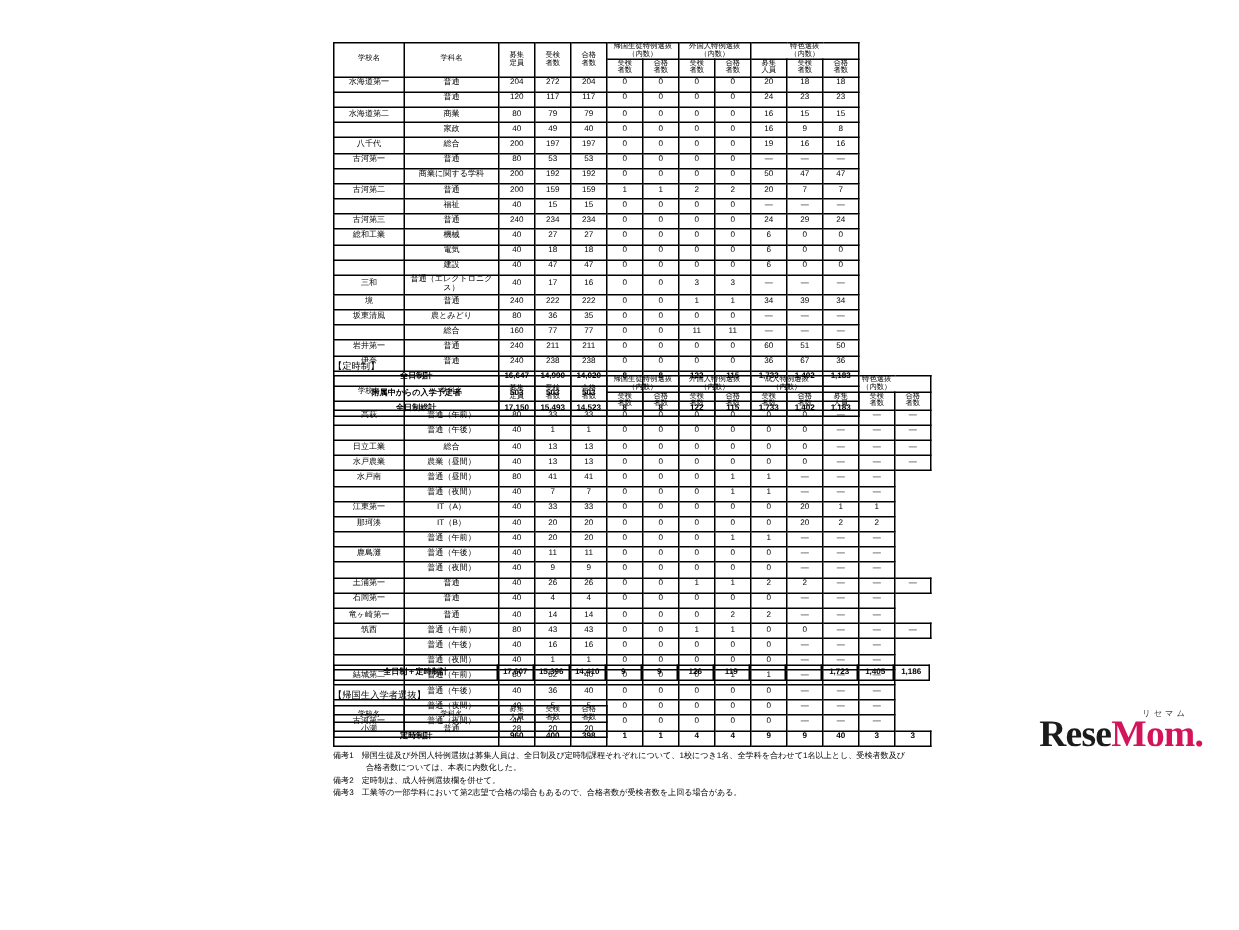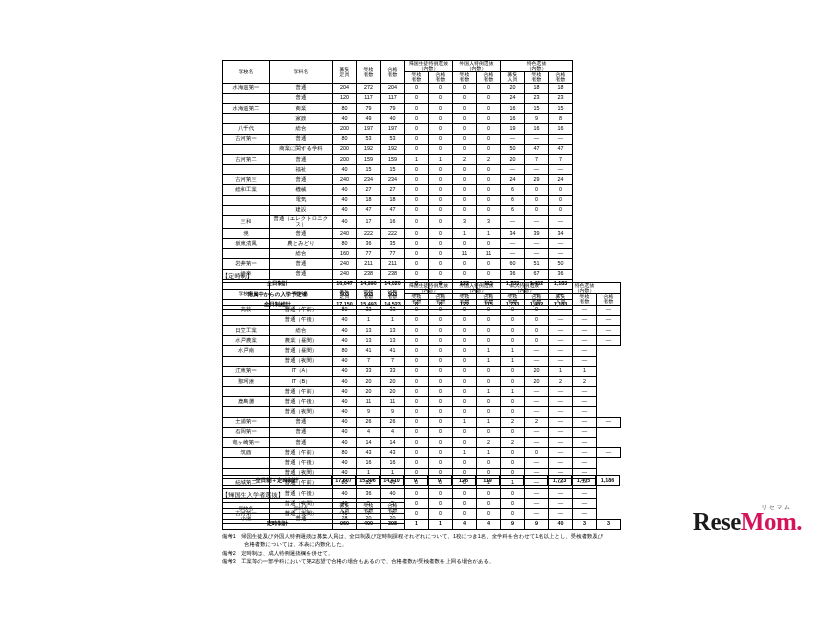--- a/index.html
+++ b/index.html
@@ -1,21 +1,21 @@
 <!DOCTYPE html>
 <html><head>
 <meta charset="utf-8">
 <style>
   html,body{margin:0;padding:0;}
   body{
     width:826px;height:620px;background:#ffffff;
     font-family:"Liberation Sans","DejaVu Sans",sans-serif;
     color:#000;overflow:hidden;
   }
-  .page{position:relative;width:826px;height:528px;margin-top:32px;}
+  .page{position:relative;width:826px;height:528px;}
 
   table{border-collapse:collapse;}
   .tbl{font-size:5.4px;line-height:1.1;}
   .tbl td,.tbl th{
     border:0.5px solid #000;
     padding:0;
     height:9.2px;
     text-align:center;
     vertical-align:middle;
     font-weight:normal;

